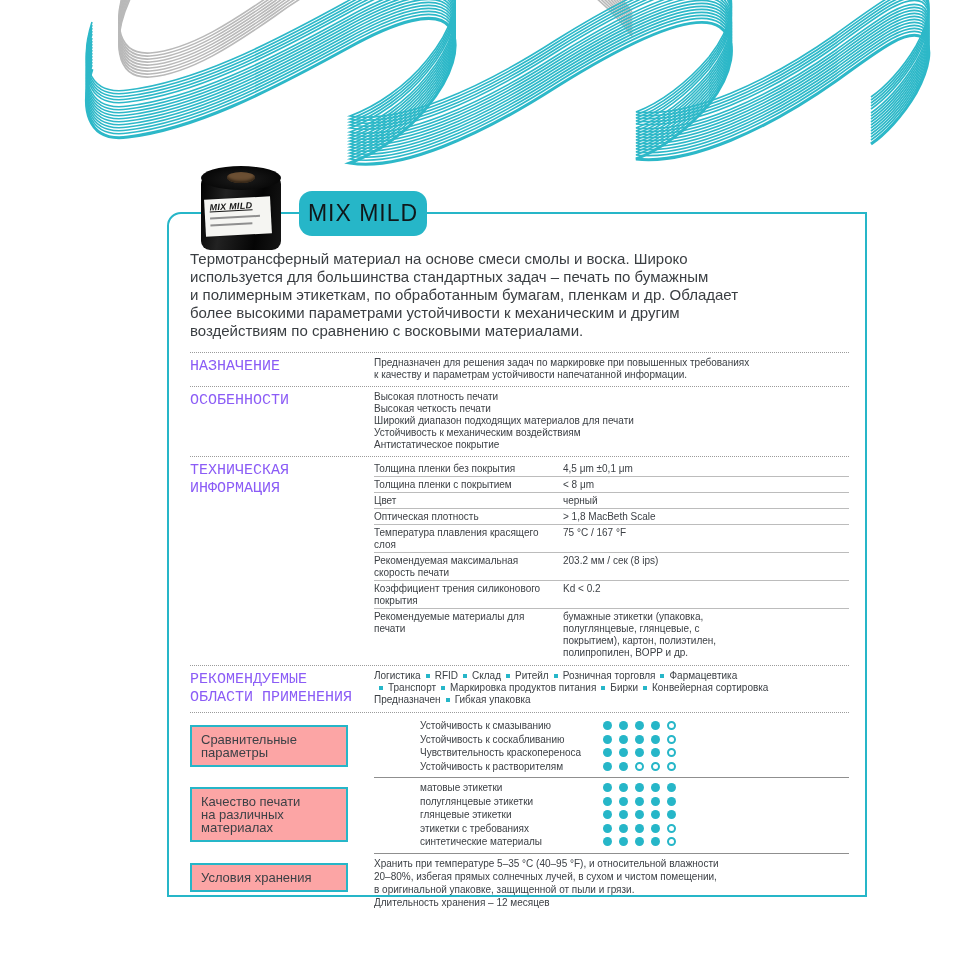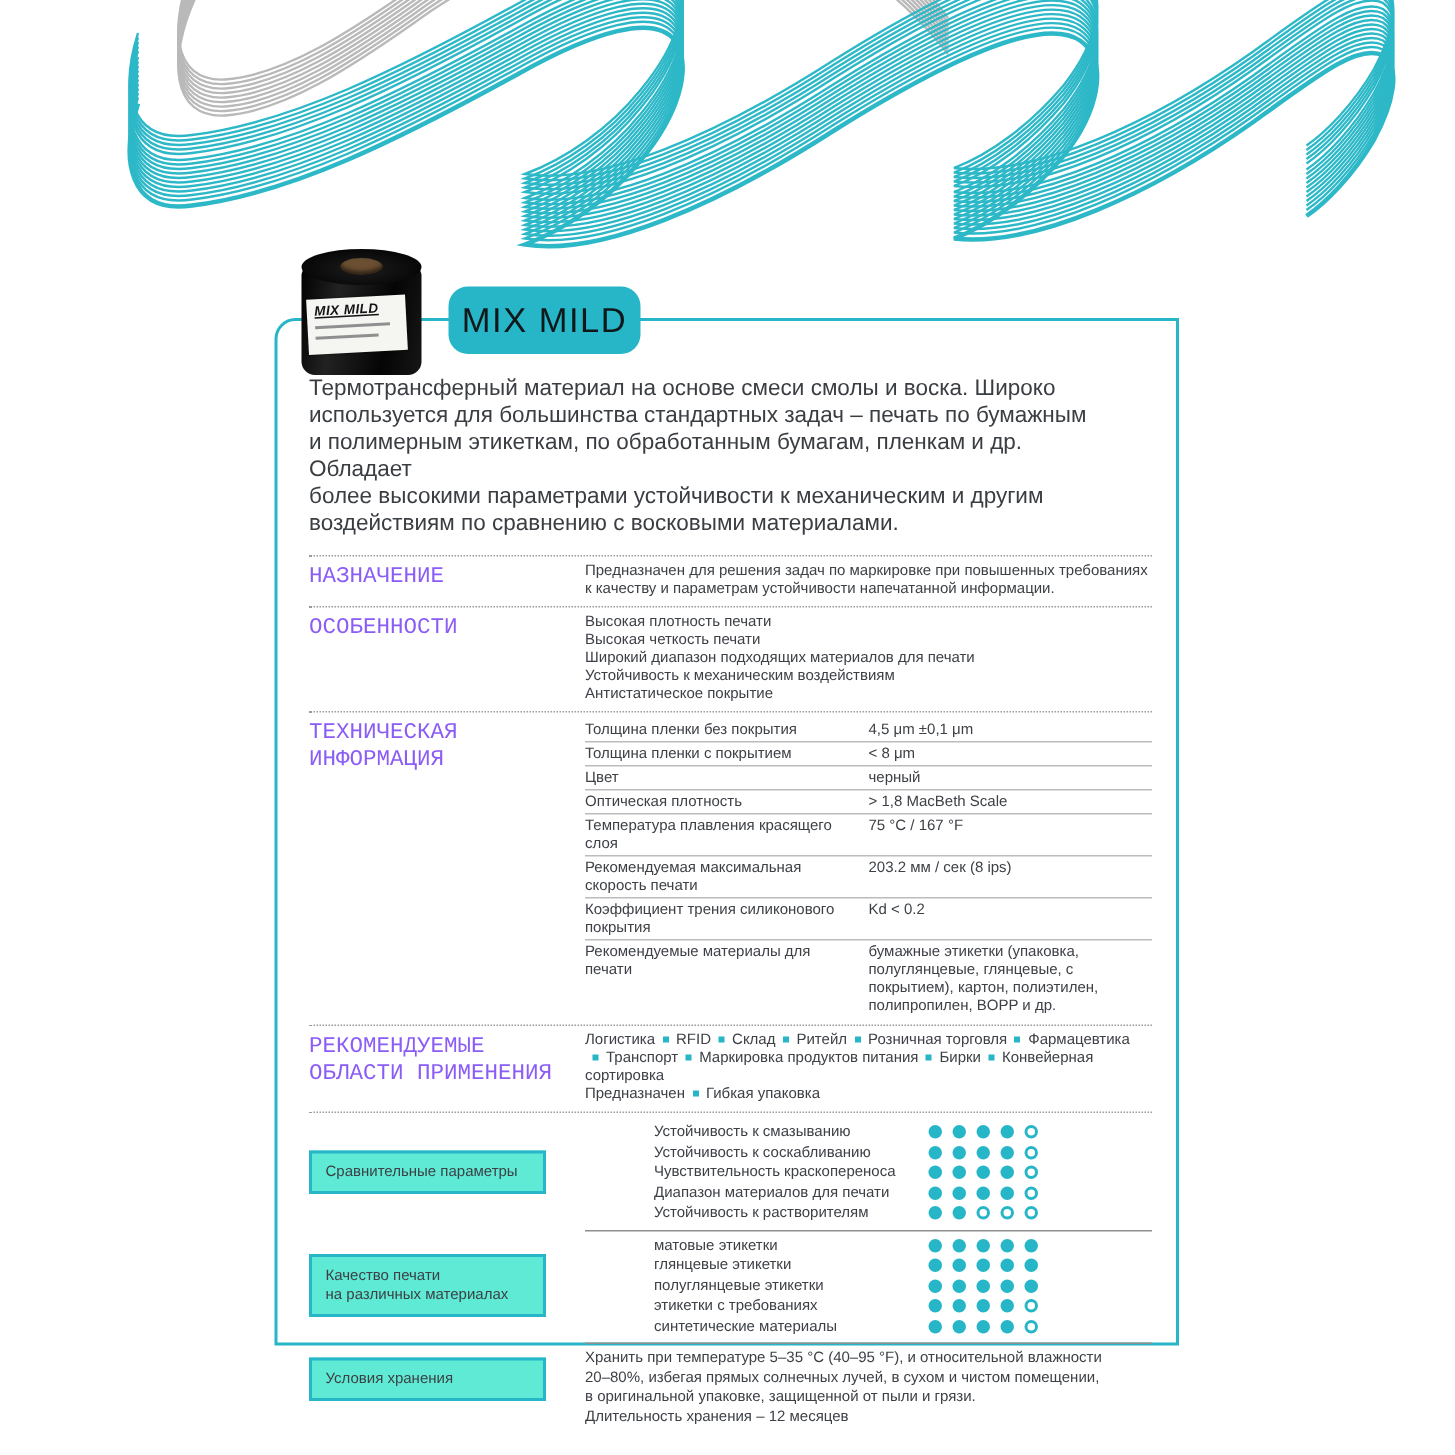--- a/index.html
+++ b/index.html
@@ -4,21 +4,21 @@
 <style>
   :root{ --accent:#26b6c8; }
   html,body{margin:0;padding:0;background:#ffffff;}
   body{font-family:"Liberation Sans",sans-serif;}
   .page{position:relative;width:970px;height:970px;background:#fff;overflow:hidden;}
 
   
   .ribbon{position:absolute;left:0;top:0;}
 
   
-  .frame{position:absolute;left:183px;top:212px;width:603px;height:685px;
+  .frame{position:absolute;left:167px;top:212px;width:700px;height:685px;
     box-sizing:border-box;border:2px solid var(--accent);border-radius:14px 0 0 0;
     padding:36px 16px 0 21px;background:transparent;}
 
   
   .title-box{position:absolute;left:299px;top:191px;width:128px;height:45px;
     background:var(--accent);border-radius:13px;display:flex;align-items:center;justify-content:center;
     color:#10181a;font-size:23px;font-weight:500;letter-spacing:1px;z-index:3;}
 
   
   .roll{position:absolute;left:196px;top:164px;width:96px;height:90px;z-index:4;}
@@ -52,21 +52,21 @@
 
   
   .blt{display:inline-block;width:4px;height:4px;background:var(--accent);margin:0 5px;vertical-align:1px;}
 
   
   .sec.ratings{display:block;padding:3px 0 0;}
   .rgroup{display:flex;padding:3px 0 4px;}
   .rbox-cell{flex:0 0 184px;display:flex;align-items:center;}
   .rgroup.storage .rbox-cell{align-items:flex-start;padding-top:6px;}
   .rbox{box-sizing:border-box;width:158px;border:2px solid var(--accent);padding:6px 9px;
-    font-size:10px;line-height:13px;color:#3d4146;white-space:pre-line;background:#5eead4;}
+    font-size:13px;line-height:13px;color:#3d4146;white-space:pre-line;background:#fca5a5;}
   .rrows{flex:1;}
   .rrow{display:flex;align-items:center;height:13.5px;margin-left:46px;}
   .rlabel{flex:0 0 183px;font-size:10px;color:#3d4146;}
   .dots{display:flex;align-items:center;}
   .dot{width:9px;height:9px;border-radius:50%;margin-right:7px;box-sizing:border-box;}
   .dot.f{background:var(--accent);}
   .dot.o{border:2px solid var(--accent);}
   .rdiv{border-top:1px solid #8f8f8f;margin-left:184px;}
   .storage-text{flex:1;font-size:10px;line-height:13px;color:#3d4146;}
 </style>
@@ -235,30 +235,20 @@
               <div class="rlabel">Чувствительность краскопереноса</div>
               <div class="dots">
                 <span class="dot f"></span>
                 <span class="dot f"></span>
                 <span class="dot f"></span>
                 <span class="dot f"></span>
                 <span class="dot o"></span>
               </div>
             </div>
             <div class="rrow">
-              <div class="rlabel">Диапазон материалов для печати</div>
-              <div class="dots">
-                <span class="dot f"></span>
-                <span class="dot f"></span>
-                <span class="dot f"></span>
-                <span class="dot f"></span>
-                <span class="dot o"></span>
-              </div>
-            </div>
-            <div class="rrow">
               <div class="rlabel">Устойчивость к растворителям</div>
               <div class="dots">
                 <span class="dot f"></span>
                 <span class="dot f"></span>
                 <span class="dot o"></span>
                 <span class="dot o"></span>
                 <span class="dot o"></span>
               </div>
             </div>
           </div>
@@ -276,31 +266,31 @@
               <div class="rlabel">матовые этикетки</div>
               <div class="dots">
                 <span class="dot f"></span>
                 <span class="dot f"></span>
                 <span class="dot f"></span>
                 <span class="dot f"></span>
                 <span class="dot f"></span>
               </div>
             </div>
             <div class="rrow">
+              <div class="rlabel">полуглянцевые этикетки</div>
+              <div class="dots">
+                <span class="dot f"></span>
+                <span class="dot f"></span>
+                <span class="dot f"></span>
+                <span class="dot f"></span>
+                <span class="dot f"></span>
+              </div>
+            </div>
+            <div class="rrow">
               <div class="rlabel">глянцевые этикетки</div>
-              <div class="dots">
-                <span class="dot f"></span>
-                <span class="dot f"></span>
-                <span class="dot f"></span>
-                <span class="dot f"></span>
-                <span class="dot f"></span>
-              </div>
-            </div>
-            <div class="rrow">
-              <div class="rlabel">полуглянцевые этикетки</div>
               <div class="dots">
                 <span class="dot f"></span>
                 <span class="dot f"></span>
                 <span class="dot f"></span>
                 <span class="dot f"></span>
                 <span class="dot f"></span>
               </div>
             </div>
             <div class="rrow">
               <div class="rlabel">этикетки с требованиях</div>

